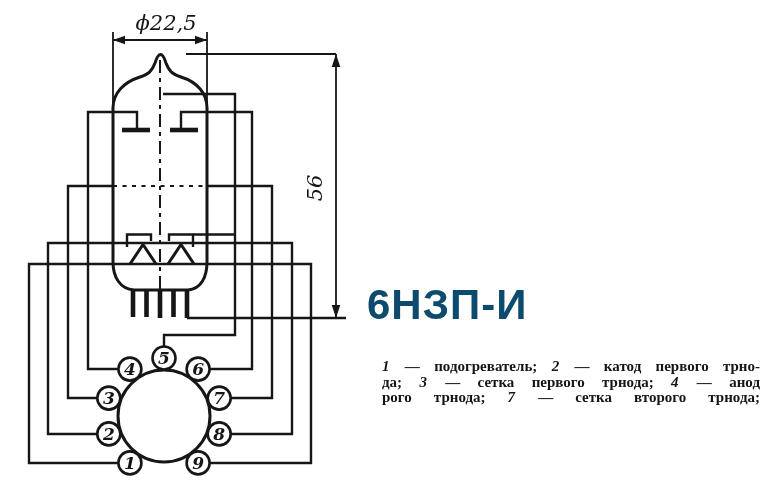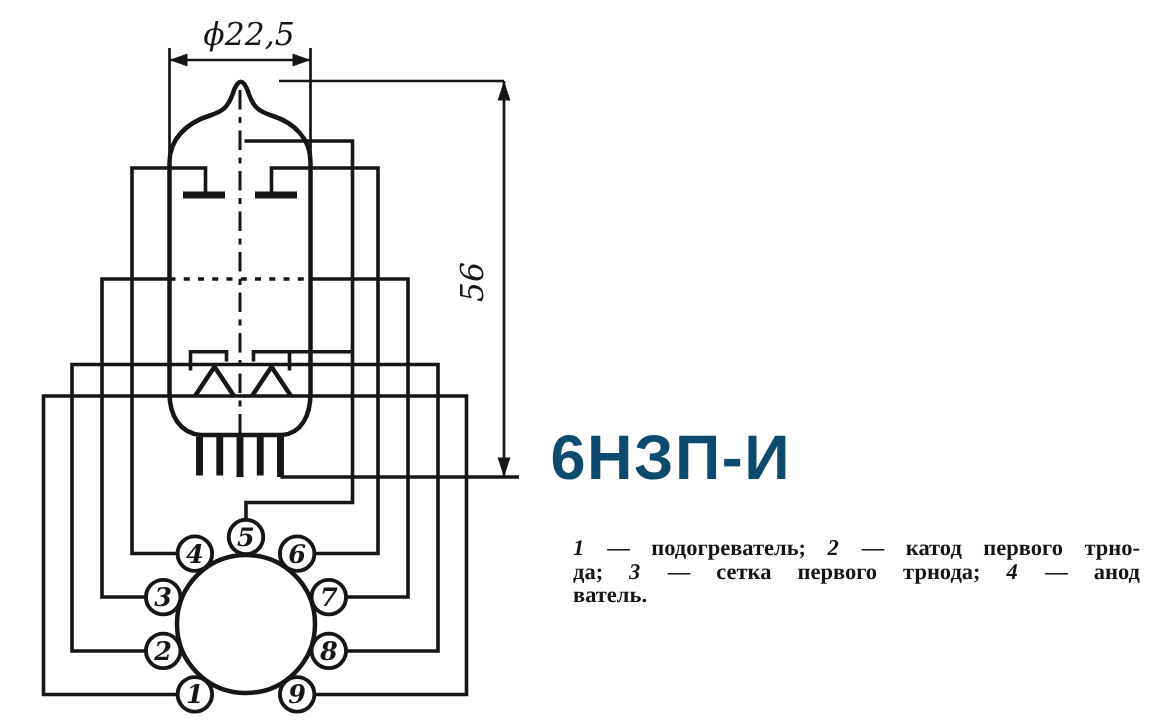--- a/index.html
+++ b/index.html
@@ -145,15 +145,15 @@
           <text x="198.1" y="468.9" class="pin-number">9</text>
         </g>
       </g>
   </svg>
 
   <div class="title">6НЗП-И</div>
 
   <div class="legend">
       <div class="legend-line"><i>1</i> — подогреватель; <i>2</i> — катод первого трно-</div>
       <div class="legend-line">да; <i>3</i> — сетка первого трнода; <i>4</i> — анод</div>
-      <div class="legend-line last">ватель.</div>
+      <div class="legend-line">рого трнода; <i>7</i> — сетка второго трнода;</div>
     </div>
 </div>
 
 </body></html>

